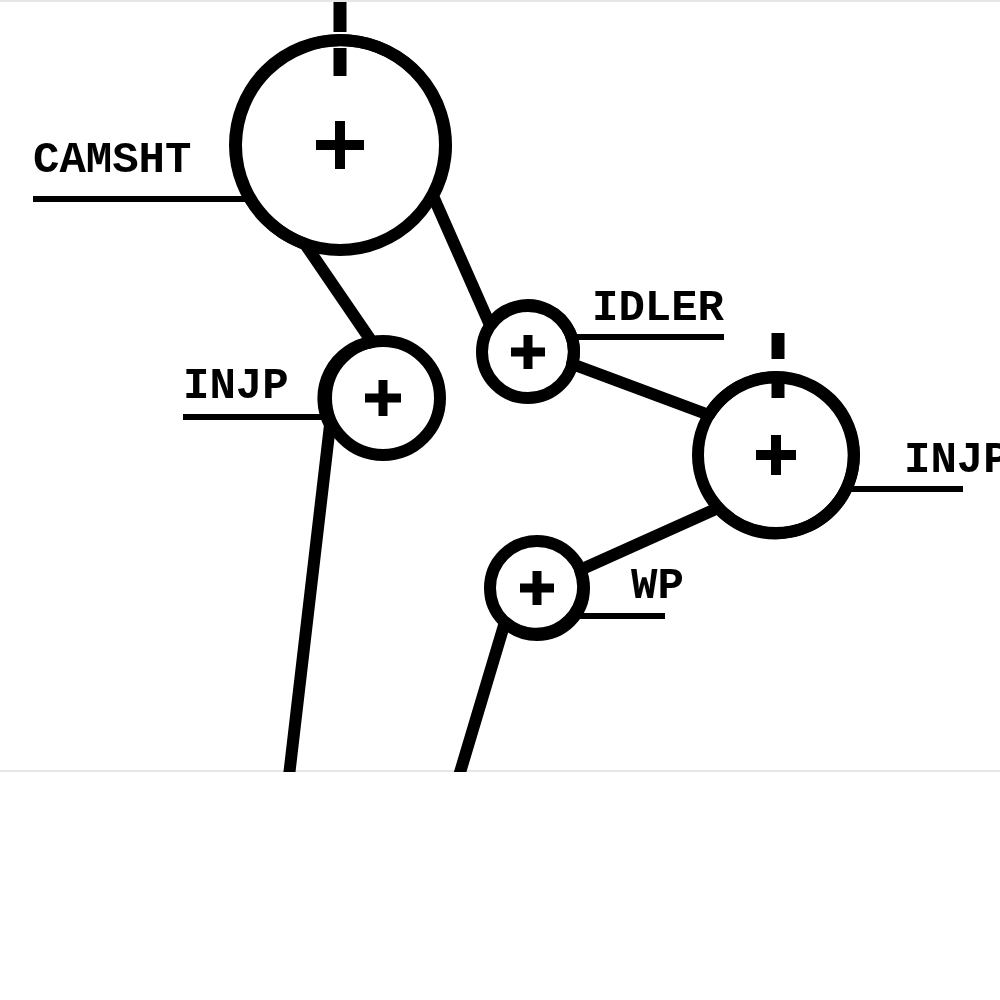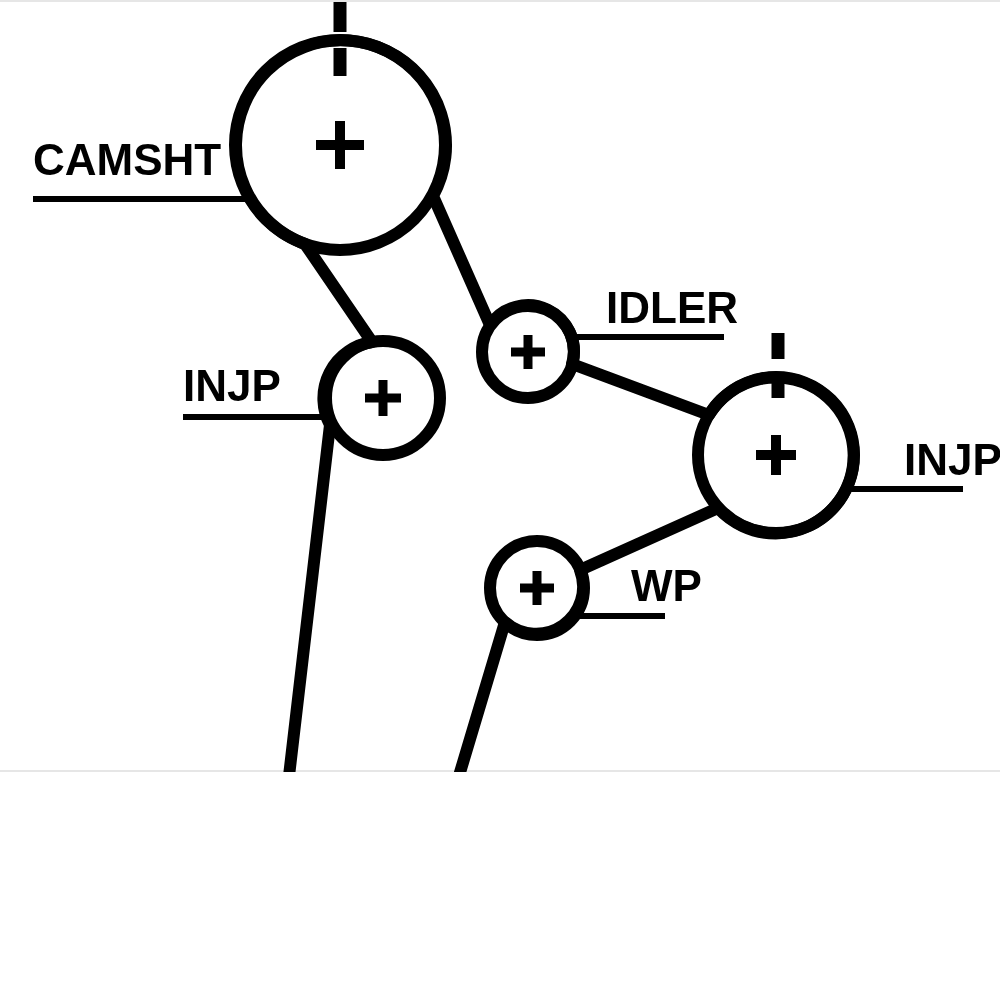--- a/index.html
+++ b/index.html
@@ -6,21 +6,21 @@
     margin: 0;
     padding: 0;
     background: #ffffff;
   }
   .stage {
     position: relative;
     width: 1000px;
     height: 772px;
     background: #ffffff;
     overflow: hidden;
-    font-family: Liberation Sans, sans-serif;
+    font-family: Liberation Mono, monospace;
   }
   .edge-line {
     position: absolute;
     left: 0;
     width: 1000px;
     height: 2px;
     background: #e6e6e6;
   }
   .edge-line.top { top: 0; }
   .edge-line.bottom { bottom: 0; }
@@ -92,17 +92,17 @@
 
     <g stroke="#000000" stroke-width="13">
       <line x1="340" y1="2" x2="340" y2="76" stroke-dasharray="30 16"></line>
       <line x1="778" y1="333" x2="778" y2="398" stroke-dasharray="26 16"></line>
       <line x1="442" y1="886" x2="512" y2="886" stroke-dasharray="27 17"></line>
     </g>
   </svg>
 
   <div class="pulley-label" style="left:33px;  top:138px">CAMSHT</div>
   <div class="pulley-label" style="left:183px; top:364px">INJP</div>
-  <div class="pulley-label" style="left:606px; top:286px">IDLER</div>
+  <div class="pulley-label" style="left:592px; top:286px">IDLER</div>
   <div class="pulley-label" style="left:904px; top:438px">INJP</div>
   <div class="pulley-label" style="left:631px; top:564px">WP</div>
 
 </div>
 
 </body></html>

